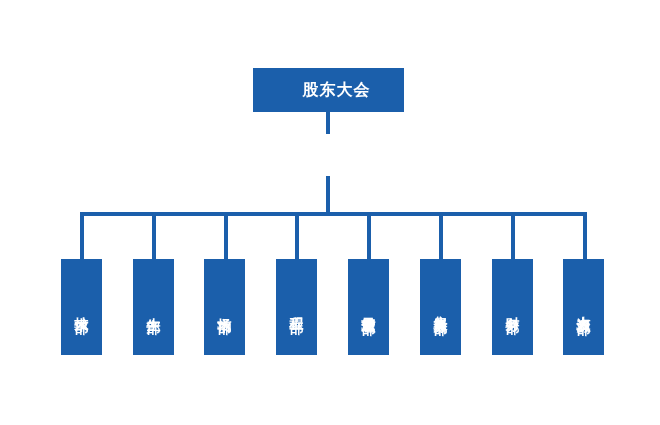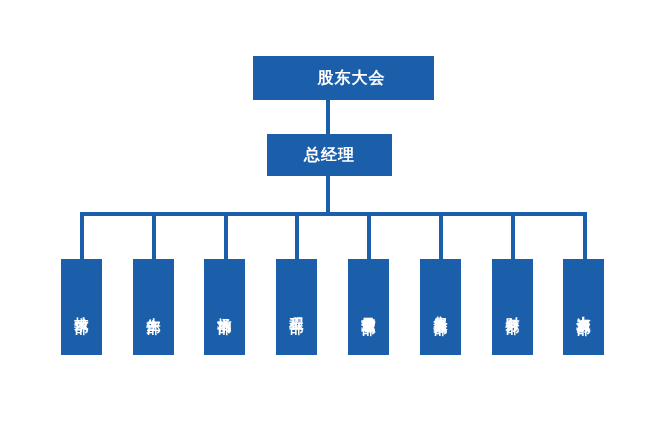--- a/index.html
+++ b/index.html
@@ -49,25 +49,24 @@
     z-index: 1;
   }
   .conn-v { width: 4px; }
   .conn-h { height: 4px; }
 </style>
 </head>
 <body>
 
 <div id="canvas">
 
-  <div class="node node-h" style="left:253px; top:56px; width:181px; height:44px;padding-left:16px;">股东大会</div>
+  <div class="node node-h" style="left:253px; top:68px; width:151px; height:44px;padding-left:16px;">股东大会</div>
 
   <div class="conn conn-v" style="left:326px; top:100px; height:34px;"></div>
 
-  <div class="node node-h" style="left:267px; top:134px; width:125px; height:42px;">总经理</div>
 
   <div class="conn conn-v" style="left:326px; top:176px; height:40px;"></div>
 
   <div class="conn conn-h" style="left:80px; top:212px; width:507px;"></div>
 
   <div class="conn conn-v" style="left:80px;  top:212px; height:47px;"></div>
   <div class="conn conn-v" style="left:152px; top:212px; height:47px;"></div>
   <div class="conn conn-v" style="left:224px; top:212px; height:47px;"></div>
   <div class="conn conn-v" style="left:295px; top:212px; height:47px;"></div>
   <div class="conn conn-v" style="left:367px; top:212px; height:47px;"></div>

